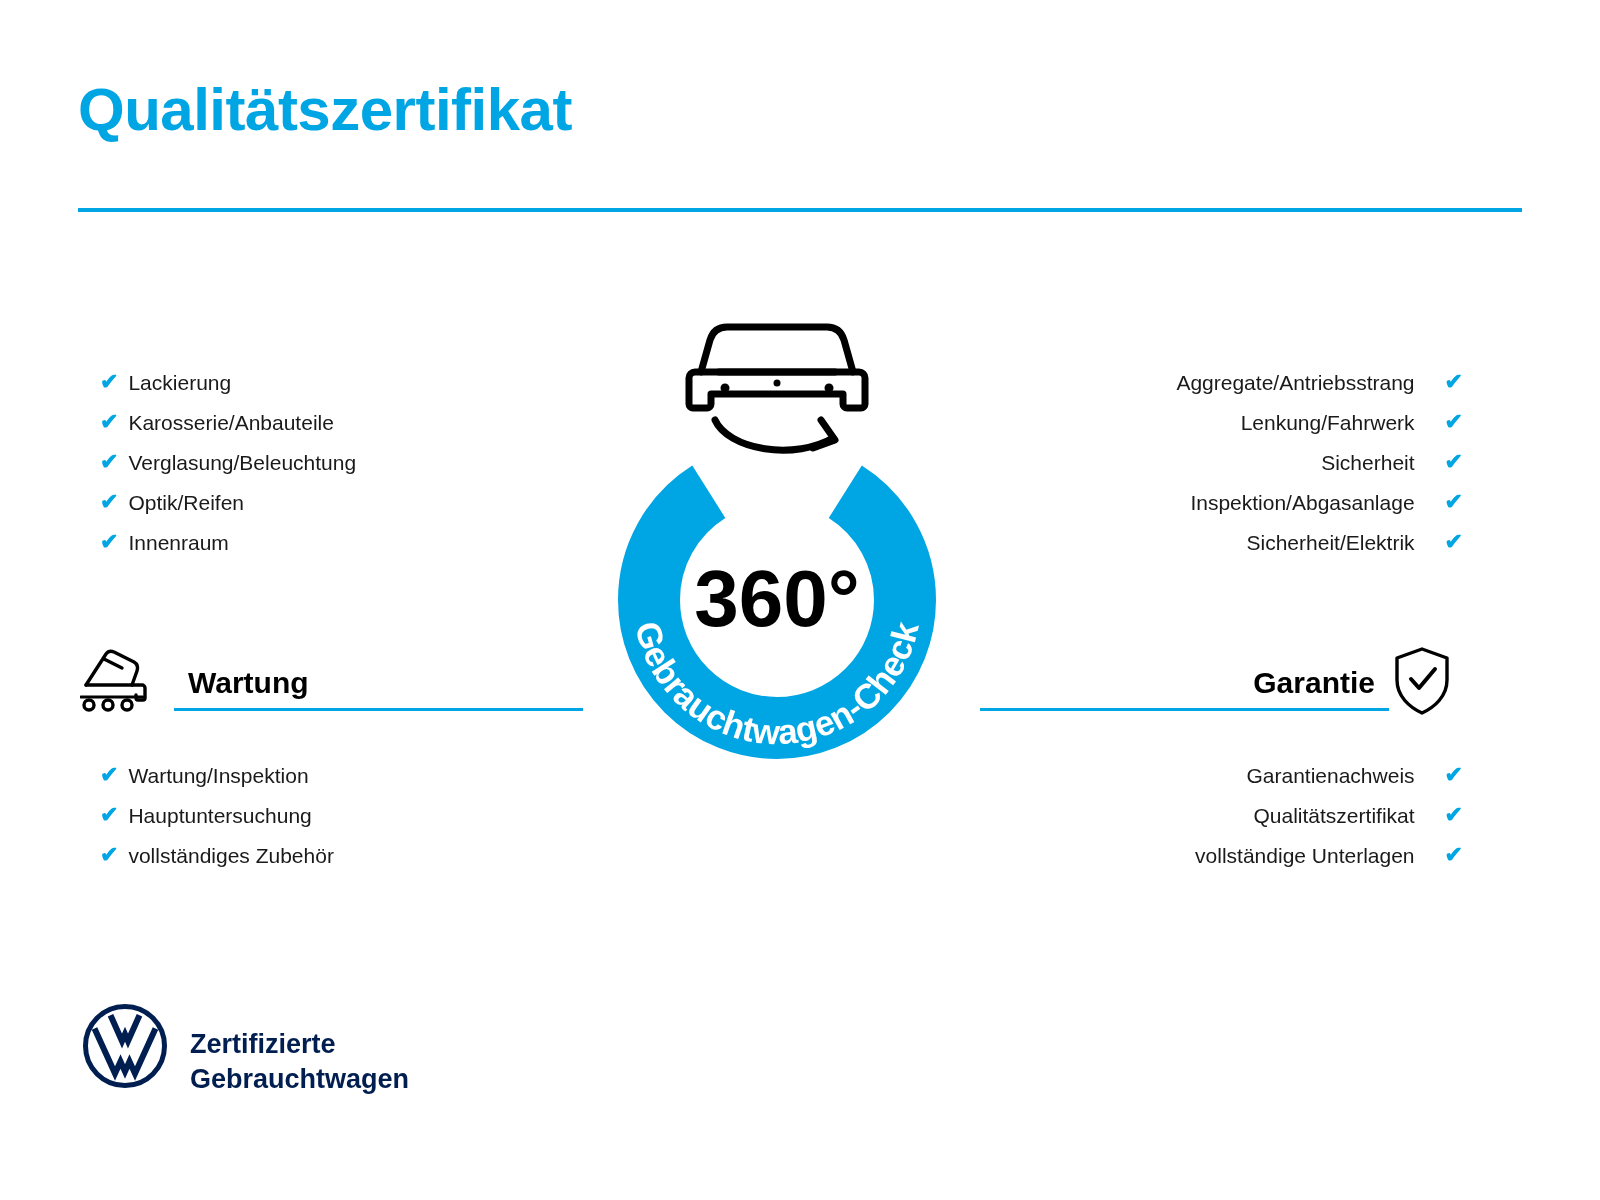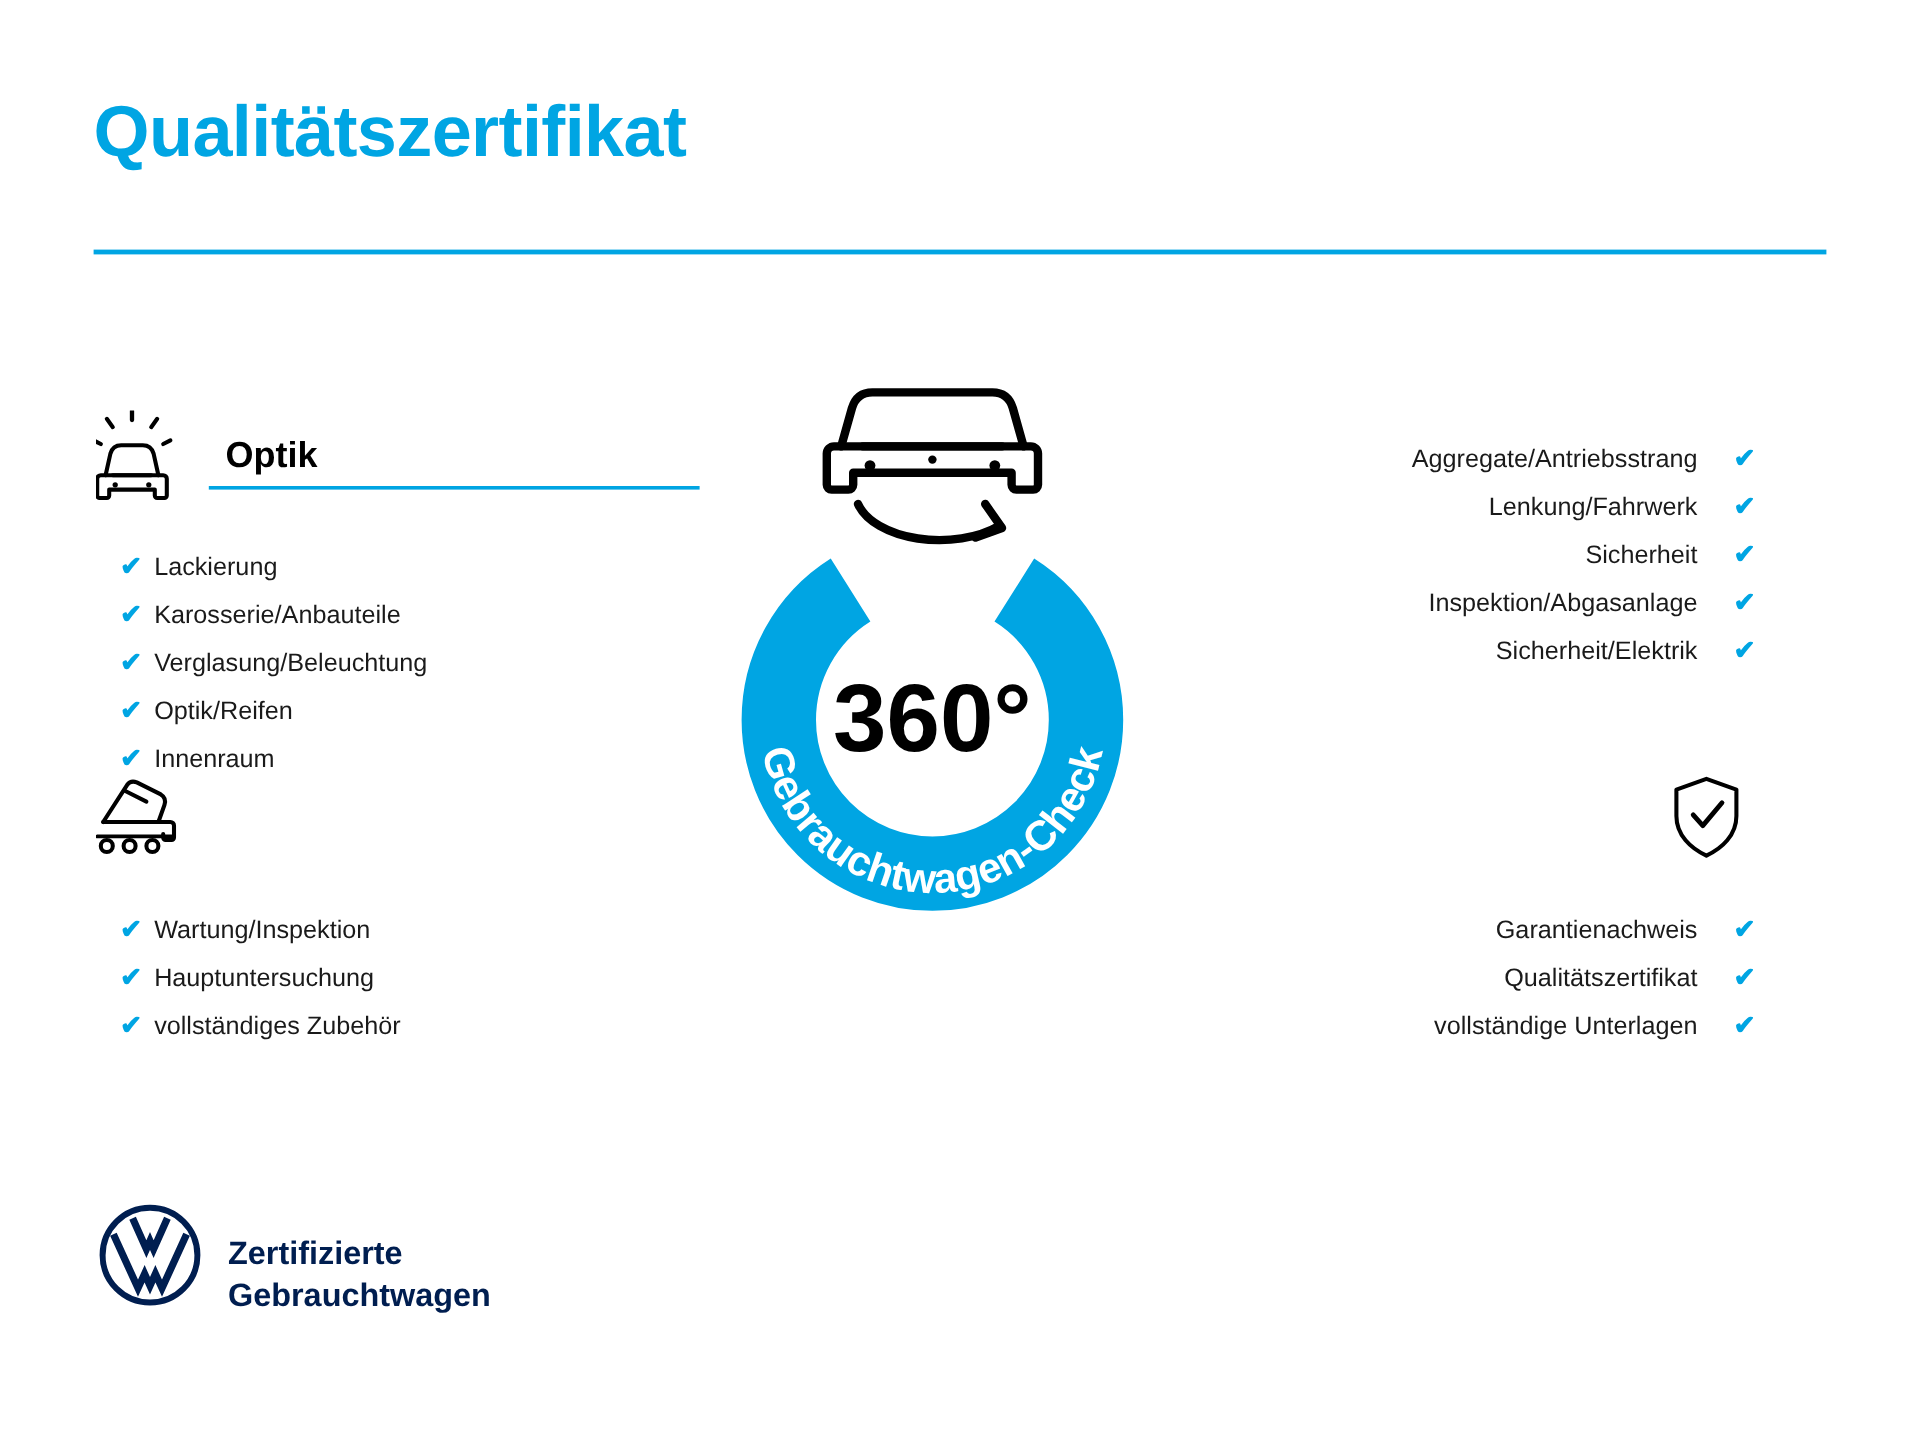--- a/index.html
+++ b/index.html
@@ -141,40 +141,20 @@
 </style>
 </head>
 <body>
 
 <div class="page">
 
   <div class="title">Qualitätszertifikat</div>
   <div class="header-rule"></div>
 
   <div class="section" id="sec-optik">
-    <div class="sec-head">
-      <div class="sec-icon">
-        <svg width="92" height="86" viewBox="0 0 92 86" fill="none" stroke="#000" stroke-width="3.4" stroke-linecap="round" stroke-linejoin="round">
-          <path d="M30 8 L30 0.5" stroke-width="3.6"></path>
-          <path d="M14 14 L9 7"></path>
-          <path d="M46 14 L51 7"></path>
-          <path d="M4 28 L-2 25"></path>
-          <path d="M56 28 L62 25"></path>
-          <path d="M8 54 L12 36 Q14 29 21 29 L39 29 Q46 29 48 36 L52 54"></path>
-          <path d="M4 54 h52 a3 3 0 0 1 3 3 v14 a2 2 0 0 1 -2 2 h-6 a2 2 0 0 1 -2 -2 v-5 h-38 v5 a2 2 0 0 1 -2 2 h-6 a2 2 0 0 1 -2 -2 v-14 a3 3 0 0 1 3 -3 z"></path>
-          <circle cx="16" cy="62" r="2.2" fill="#000" stroke="none"></circle>
-          <circle cx="44" cy="62" r="2.2" fill="#000" stroke="none"></circle>
-          <path d="M14 54 h32"></path>
-        </svg>
-      </div>
-      <div class="sec-title-wrap left">
-        <div class="sec-title">Optik</div>
-        <div class="sec-rule"></div>
-      </div>
-    </div>
     <ul class="items left">
       <li>
           <span class="check">✔</span>
           <span>Lackierung</span>
         </li>
       <li>
           <span class="check">✔</span>
           <span>Karosserie/Anbauteile</span>
         </li>
       <li>
@@ -199,20 +179,24 @@
           <path d="M6 40 L26 9 Q29 5 34 7 L54 17 Q59 20 57 26 L52 40"></path>
           <path d="M52 40 h10 a3 3 0 0 1 3 3 v10 a2 2 0 0 1 -2 2 h-5 a2 2 0 0 1 -2 -2 v-3"></path>
           <path d="M6 40 h46"></path>
           <path d="M24 14 L42 23"></path>
           <circle cx="9" cy="60" r="5"></circle>
           <circle cx="28" cy="60" r="5"></circle>
           <circle cx="47" cy="60" r="5"></circle>
           <path d="M1 52 h62" stroke-width="3"></path>
         </svg>
       </div>
+      <div class="sec-title-wrap left">
+        <div class="sec-title">Wartung</div>
+        <div class="sec-rule"></div>
+      </div>
     </div>
     <ul class="items left">
       <li>
           <span class="check">✔</span>
           <span>Wartung/Inspektion</span>
         </li>
       <li>
           <span class="check">✔</span>
           <span>Hauptuntersuchung</span>
         </li>
@@ -248,20 +232,24 @@
     </ul>
   </div>
 
   <div class="section" id="sec-garantie">
     <div class="sec-head right">
       <div class="sec-icon">
         <svg width="92" height="86" viewBox="0 0 92 86" fill="none" stroke="#000" stroke-width="3.4" stroke-linecap="round" stroke-linejoin="round">
           <path d="M31 4 L56 13 v22 c0 16 -12 27 -25 33 C18 62 6 51 6 35 V13 z"></path>
           <path d="M20 34 l8 9 l16 -19" stroke-width="4"></path>
         </svg>
+      </div>
+      <div class="sec-title-wrap right">
+        <div class="sec-title">Garantie</div>
+        <div class="sec-rule"></div>
       </div>
     </div>
     <ul class="items right">
       <li>
           <span>Garantienachweis</span>
           <span class="check">✔</span>
         </li>
       <li>
           <span>Qualitätszertifikat</span>
           <span class="check">✔</span>

